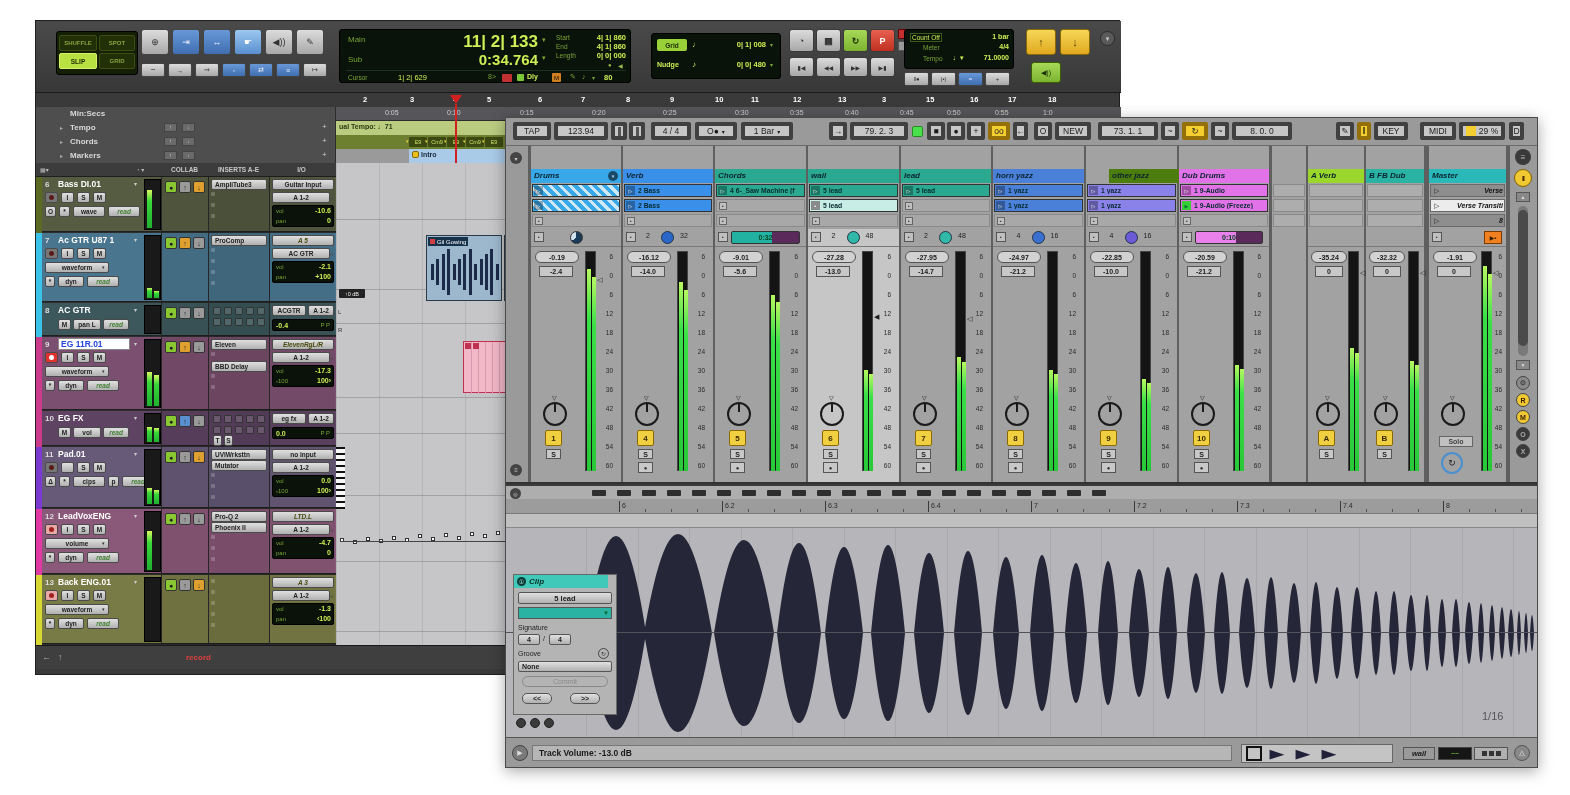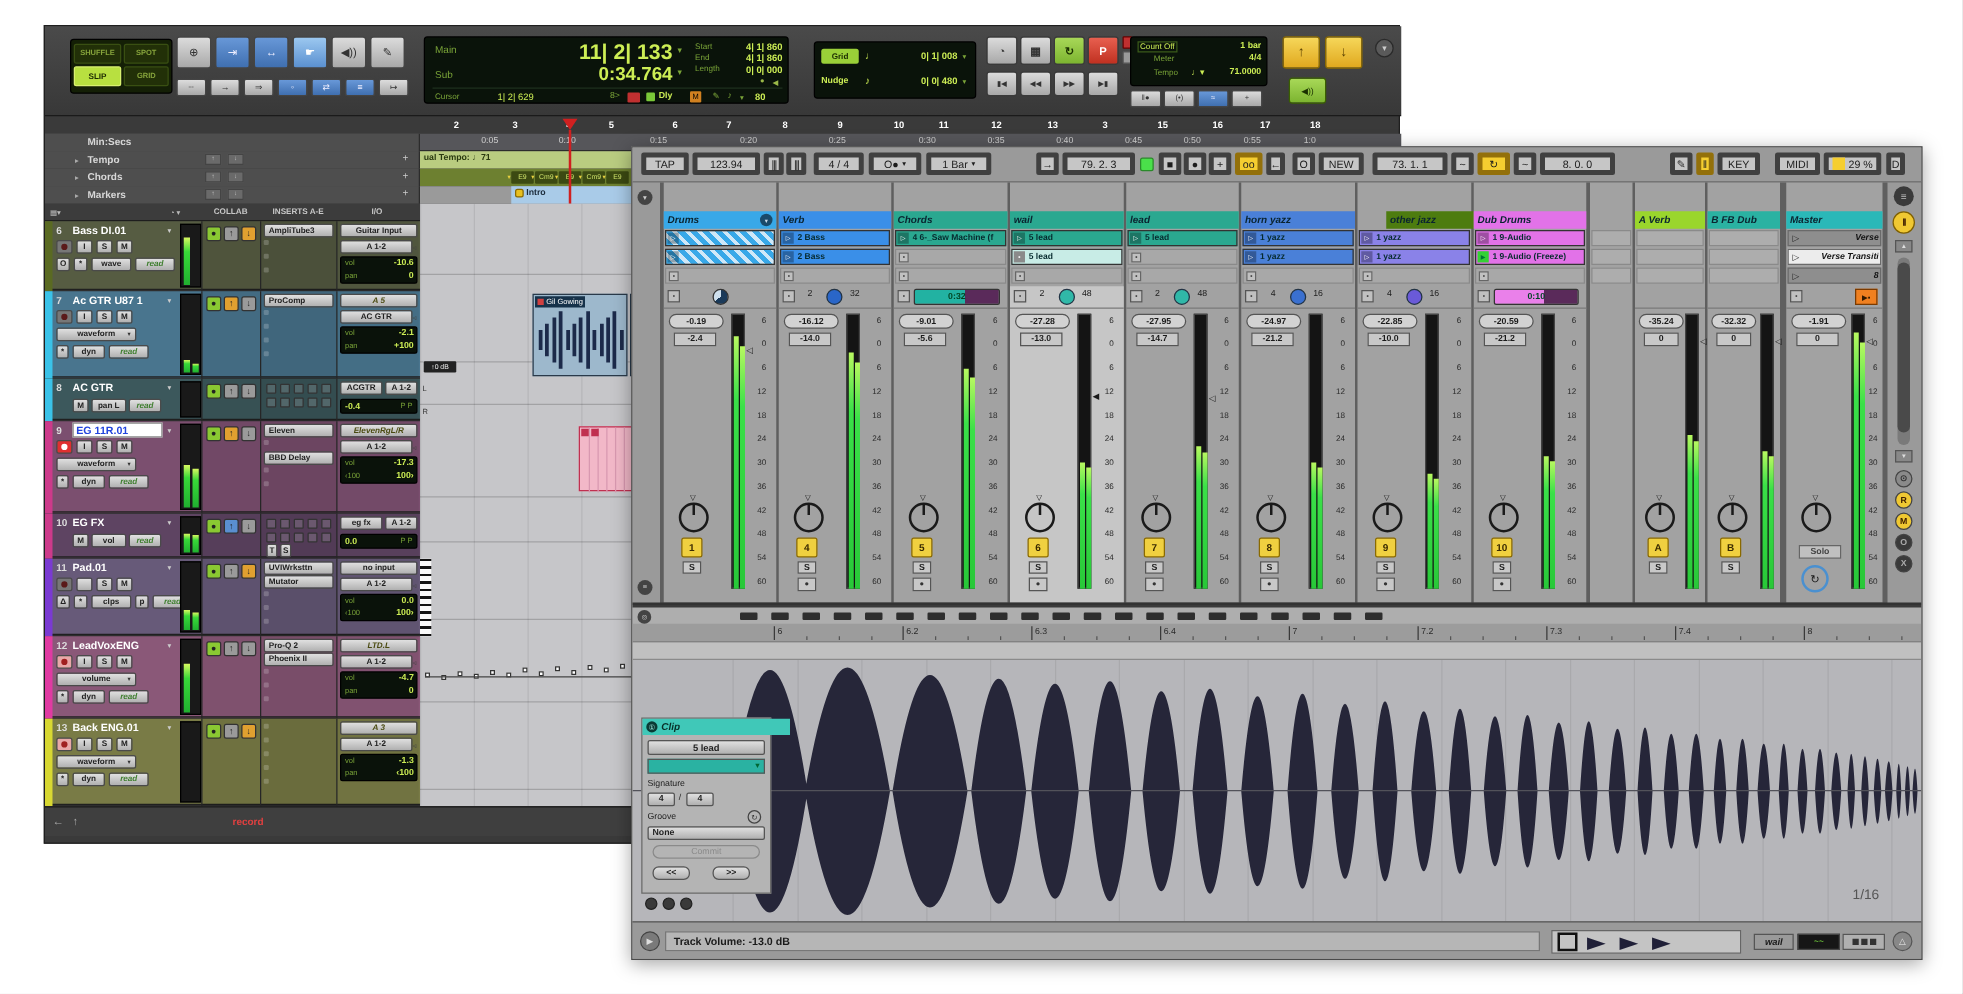--- a/index.html
+++ b/index.html
@@ -1243,21 +1243,21 @@
         <div style="position: absolute; left: 1007px; top: 0px; width: 1px; height: 211px; background: rgba(0, 0, 0, 0.07);"></div>
         <svg width="1031" height="211" viewBox="0 0 1031 211" style="position: absolute; left: 0px; top: 0px;">
           <path d="M80,105 Q110,-89 140,105 Q110,299 80,105 Z M138,105 Q172,-93 206,105 Q172,303 138,105 Z M208,105 Q238,-81 268,105 Q238,291 208,105 Z M271,105 Q293,-75 315,105 Q293,285 271,105 Z M319,105 Q338,-67 357,105 Q338,277 319,105 Z M365,105 Q382,-71 399,105 Q382,281 365,105 Z M408,105 Q423,-55 438,105 Q423,265 408,105 Z M448,105 Q462,-59 476,105 Q462,269 448,105 Z M487,105 Q500,-47 513,105 Q500,257 487,105 Z M524,105 Q536,-51 548,105 Q536,261 524,105 Z M559,105 Q570,-35 581,105 Q570,245 559,105 Z M592,105 Q602,-39 612,105 Q602,249 592,105 Z M623,105 Q633,-23 643,105 Q633,233 623,105 Z M653,105 Q662,-27 671,105 Q662,237 653,105 Z M681,105 Q690,-15 699,105 Q690,225 681,105 Z M708,105 Q716,-17 724,105 Q716,227 708,105 Z M733,105 Q741,-5.000000000000014 749,105 Q741,215 733,105 Z M758,105 Q765,-7.000000000000014 772,105 Q765,217 758,105 Z M781,105 Q788,5 795,105 Q788,205 781,105 Z M804,105 Q810,3 816,105 Q810,207 804,105 Z M825,105 Q831,13 837,105 Q831,197 825,105 Z M845,105 Q851,13 857,105 Q851,197 845,105 Z M865,105 Q870,21 875,105 Q870,189 865,105 Z M883,105 Q888,21 893,105 Q888,189 883,105 Z M900,105 Q905,29 910,105 Q905,181 900,105 Z M917,105 Q921,29 925,105 Q921,181 917,105 Z M932,105 Q936,37 940,105 Q936,173 932,105 Z M946,105 Q950,37 954,105 Q950,173 946,105 Z M959,105 Q963,43 967,105 Q963,167 959,105 Z M972,105 Q975,45 978,105 Q975,165 972,105 Z M983,105 Q986,48.99999999999999 989,105 Q986,161 983,105 Z M993,105 Q996,53 999,105 Q996,157 993,105 Z M1002,105 Q1005,57 1008,105 Q1005,153 1002,105 Z M1011,105 Q1013,61 1015,105 Q1013,149 1011,105 Z M1018,105 Q1020,65 1022,105 Q1020,145 1018,105 Z M1024,105 Q1026,69 1028,105 Q1026,141 1024,105 Z " fill="#262639"></path>
         </svg>
         <div style="position: absolute; left: 0px; top: 104px; width: 1031px; height: 1px; background: rgb(82, 82, 90);"></div>
       </div>
       <div style="position: absolute; left: 4px; top: 2px; width: 11px; height: 11px; border-radius: 50%; background: rgb(68, 68, 68); color: rgb(204, 204, 204); font-size: 5px; display: flex; align-items: center; justify-content: center;">◎</div>
     </div>
 
   <div class="a" style="left:7px;top:456px;width:104px;height:141px;background:#b4b4b4;border:1px solid #6a6a6a;z-index:5">
-    <div class="a" style="left:0;top:0;width:118px;height:13px;background:#40c8b8;display:flex;align-items:center">
+    <div class="a" style="left:0;top:0;width:94px;height:13px;background:#40c8b8;display:flex;align-items:center">
       <span style="width:9px;height:9px;border-radius:50%;background:#0a3a34;color:#9fe8de;font-size:6px;display:flex;align-items:center;justify-content:center;margin:0 3px">①</span>
       <span style="font-size:8px;font-weight:bold;font-style:italic;color:#083028">Clip</span>
     </div>
     <div class="a chip" style="left:4px;top:17px;width:94px;height:12px;font-size:7.5px">5 lead</div>
     <div class="a" style="left:4px;top:32px;width:94px;height:12px;background:#2ab2a2;border:1px solid #555;display:flex;align-items:center;justify-content:flex-end">
         <span style="font-size:6px;color:#063;margin-right:2px">▼</span>
       </div>
     <span class="a" style="left:4px;top:49px;font-size:7px;color:#222">Signature</span>
     <div class="a chip" style="left:4px;top:59px;width:22px;height:11px;font-size:7px">4</div>
     <span class="a" style="left:29px;top:60px;font-size:7px;color:#222">/</span>

